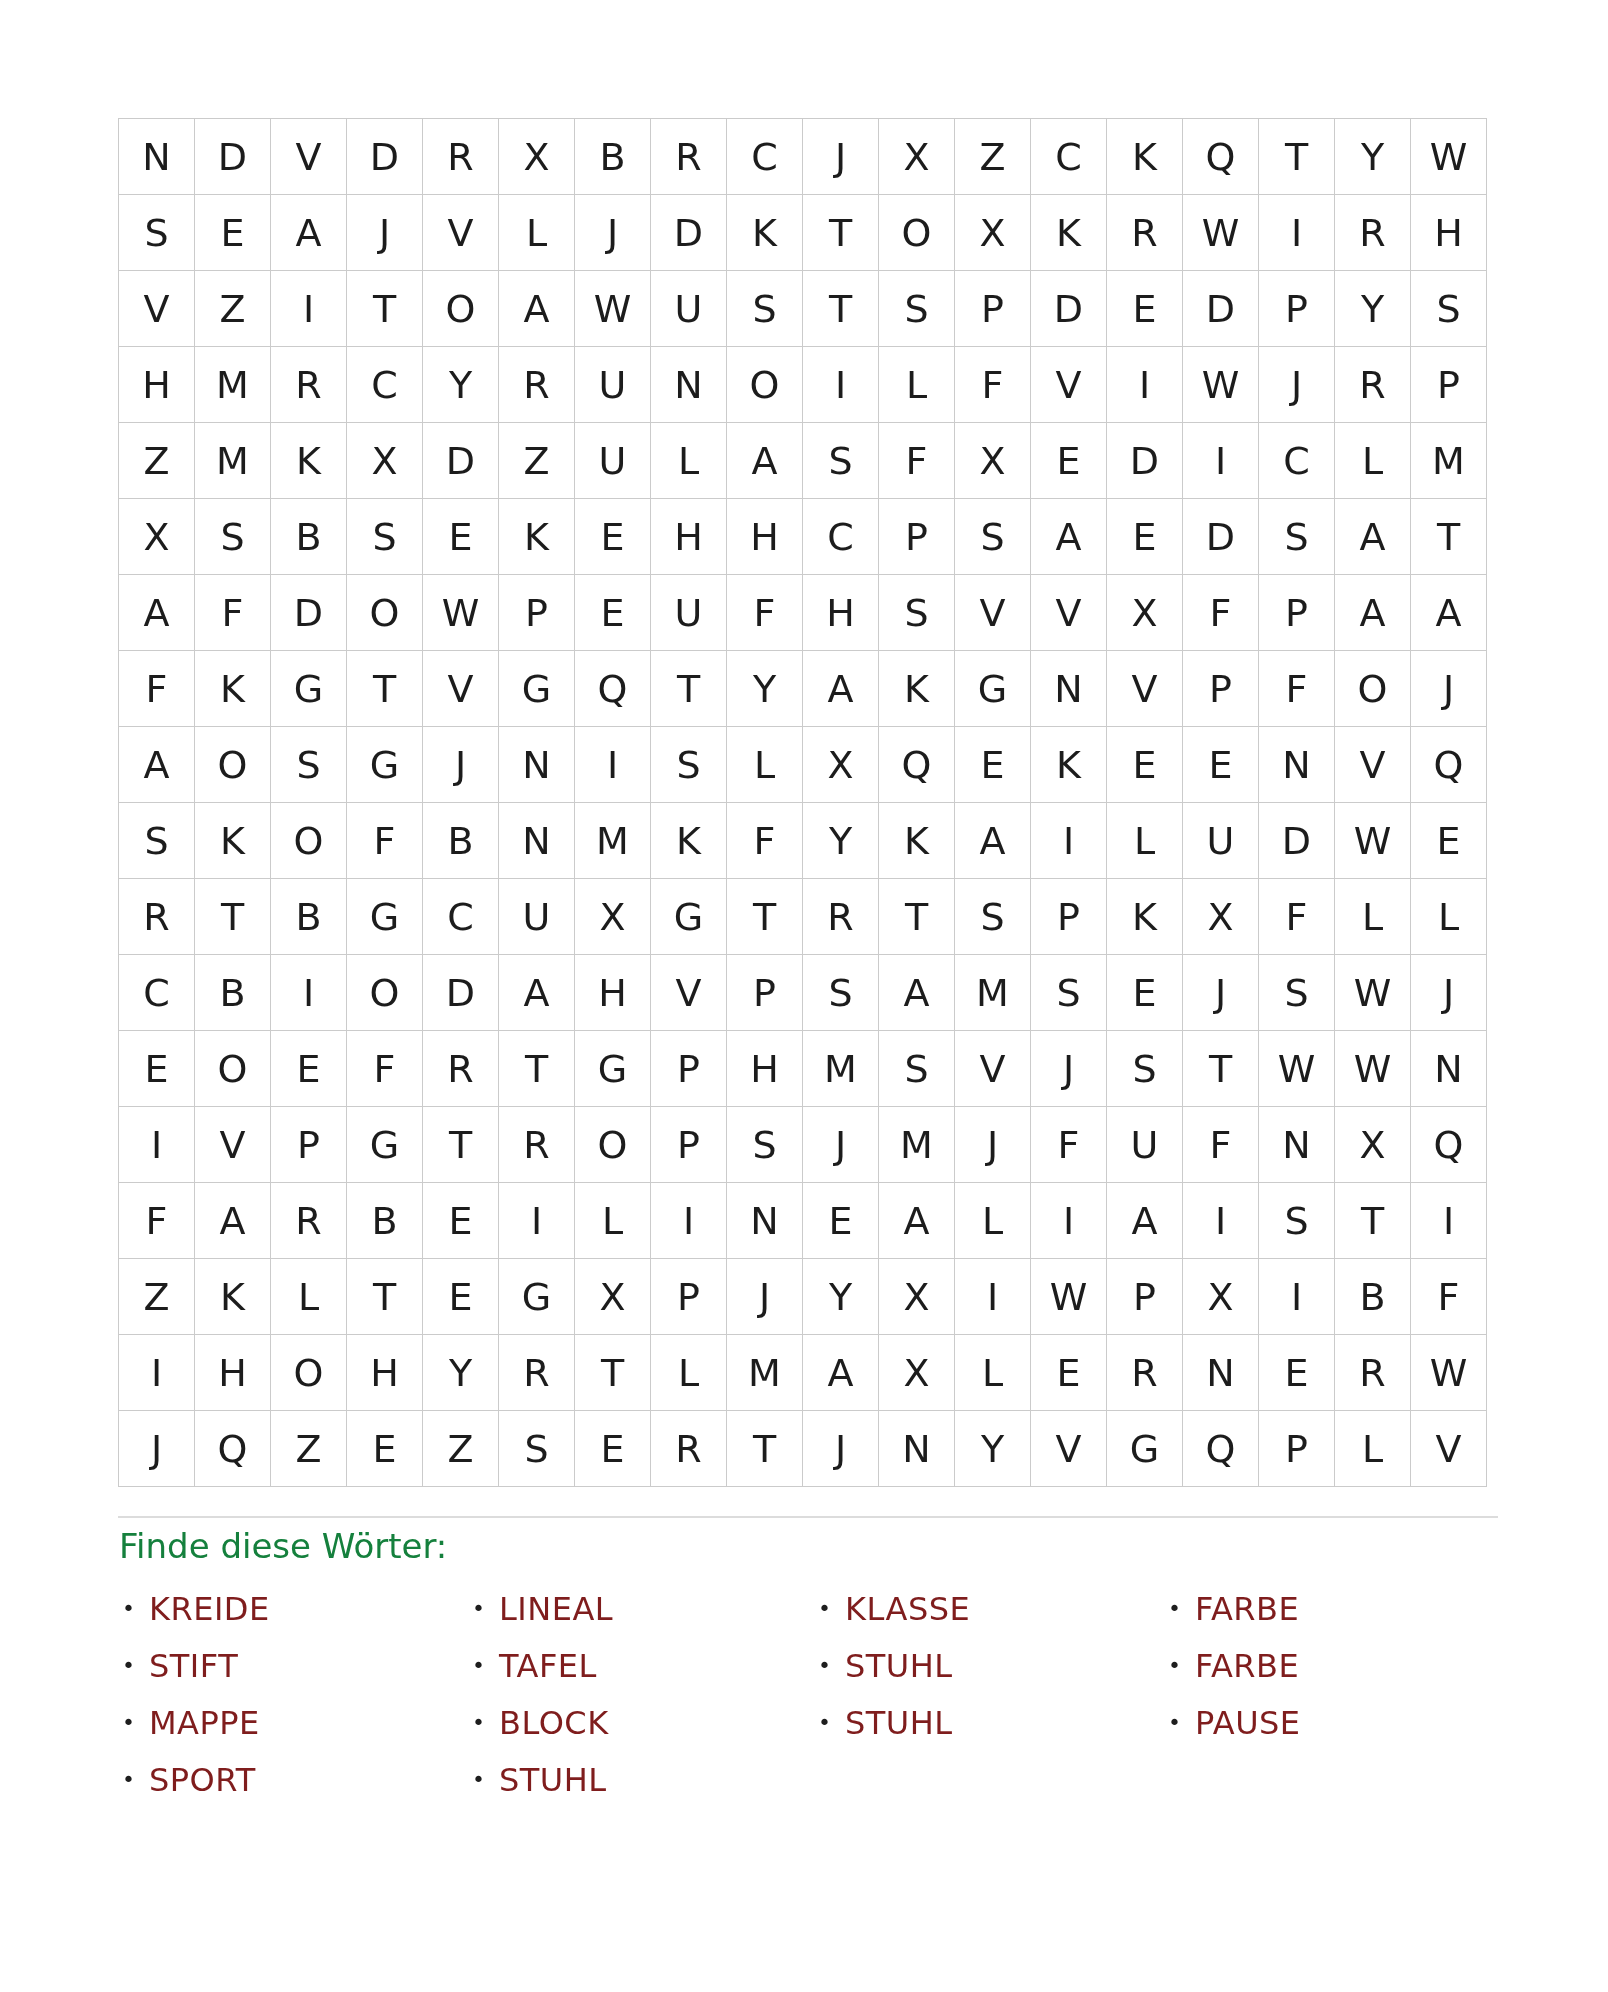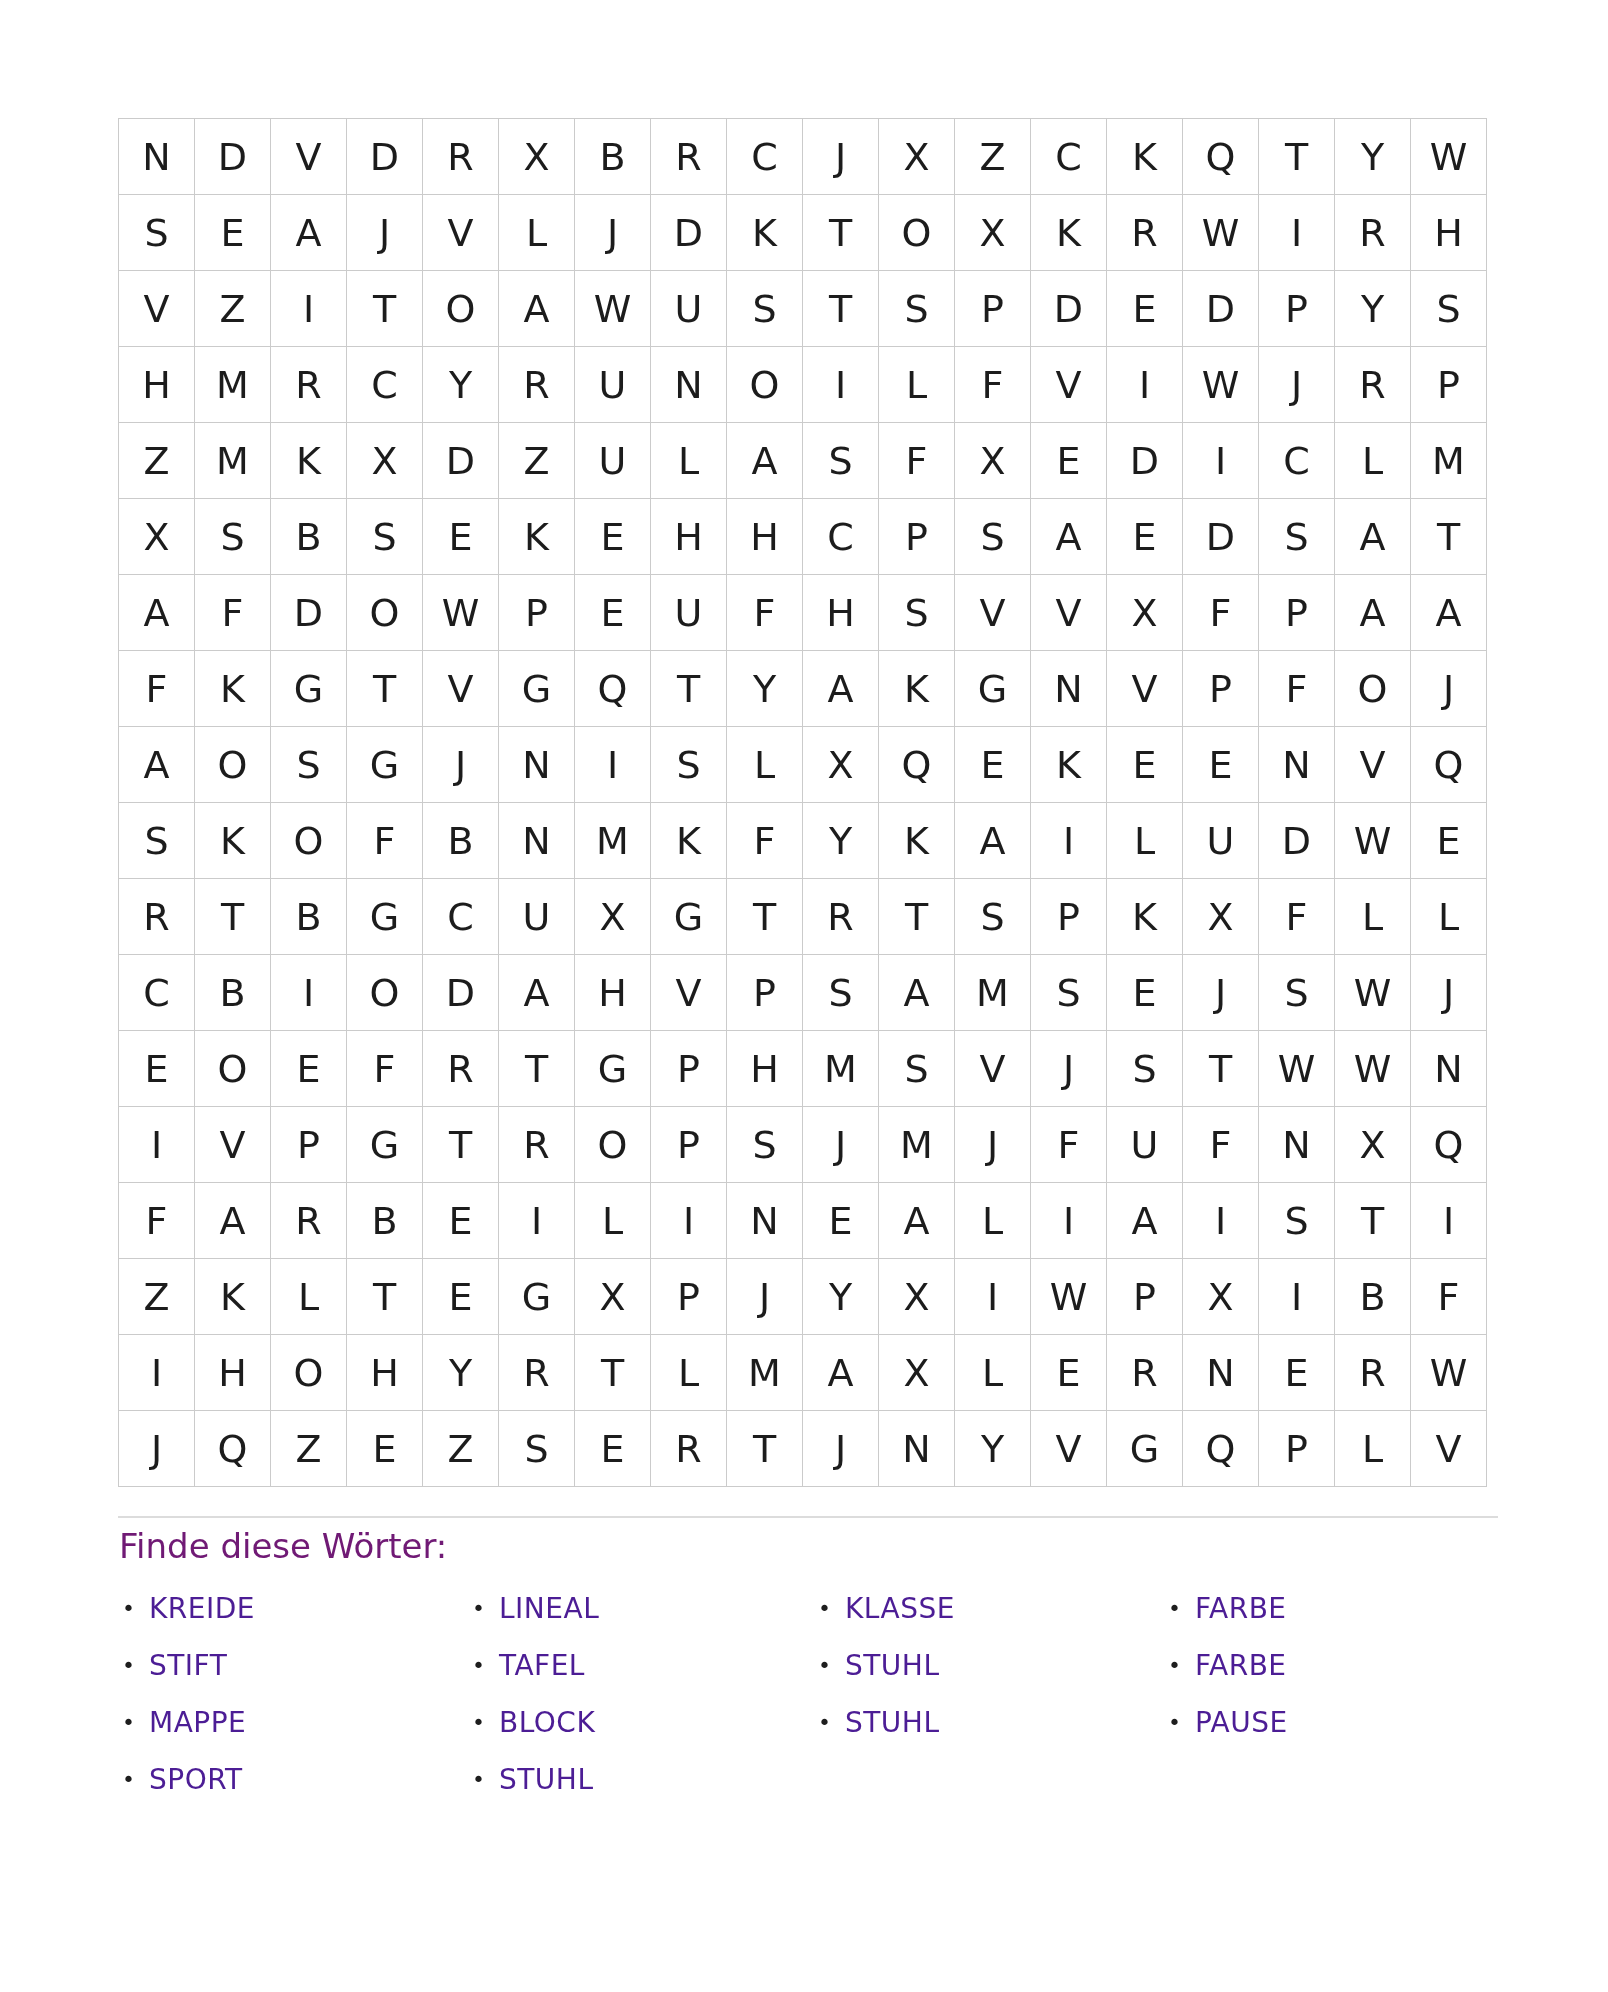--- a/index.html
+++ b/index.html
@@ -49,21 +49,21 @@
     top: 1516px;
     width: 1380px;
     height: 2px;
     background: #dcdcdc;
   }
   .list-title {
     position: absolute;
     left: 119px;
     top: 1526px;
     font-size: 34px;
-    color: #701a75;
+    color: #15803d;
   }
   .word-columns {
     position: absolute;
     left: 122px;
     top: 1580px;
     width: 1390px;
   }
   .word-col {
     position: absolute;
     top: 0;
@@ -79,23 +79,23 @@
     display: flex;
     align-items: center;
   }
   .bullet {
     font-size: 22px;
     color: #1e1e1e;
     margin-right: 14px;
     line-height: 1;
   }
   .word {
-    font-size: 28px;
+    font-size: 32px;
     letter-spacing: 0.5px;
-    color: #4c1d95;
+    color: #7f1d1d;
     line-height: 1;
   }
 </style>
 </head>
 <body>
 
 <div class="page">
 
   <div class="ws-grid">
       <div class="cell">N</div>

